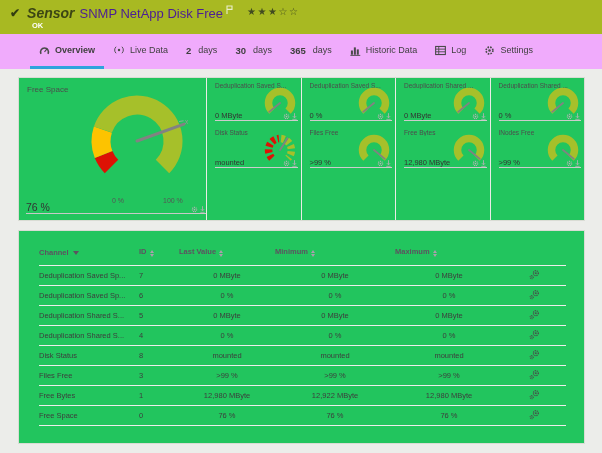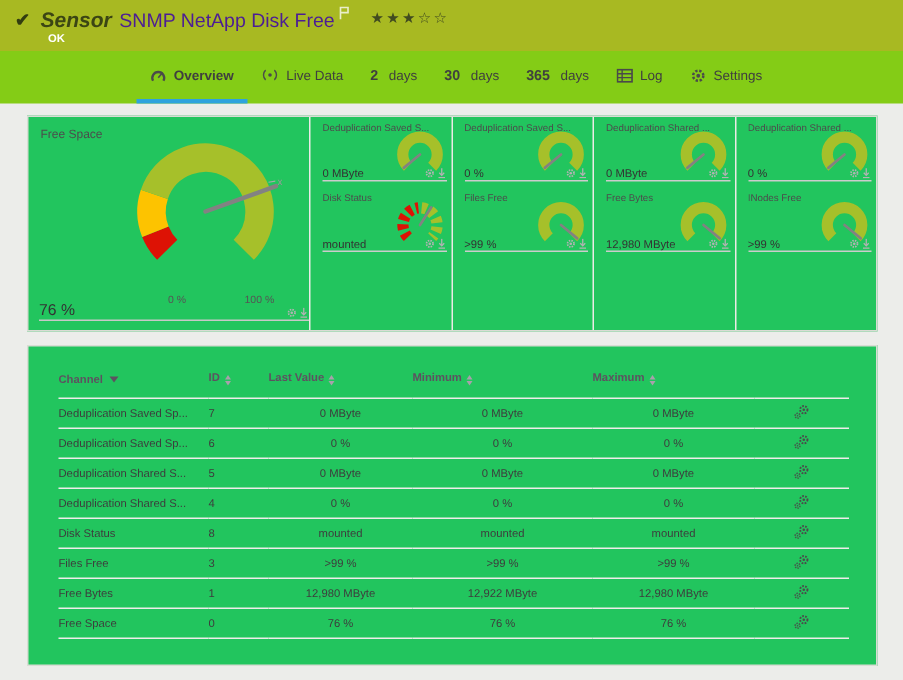--- a/index.html
+++ b/index.html
@@ -11,21 +11,21 @@
   
   .sensor-header{height:34px;background:#a8b922;position:relative;}
   .sh-row{display:flex;align-items:center;padding:5px 10px 0 10px;}
   .check-icon{color:#323d10;font-size:12px;font-weight:bold;margin-right:7px;}
   .kind-label{font-style:italic;font-weight:bold;color:#3b4514;font-size:14px;margin-right:5px;}
   .sensor-title{color:#4c1d95;font-size:13px;}
   .flag-icon{margin:-8px 0 0 3px;}
   .rating-stars{color:#414b20;font-size:10px;letter-spacing:1.5px;margin:-3px 0 0 14px;}
   .status-ok{position:absolute;left:32px;top:21px;color:#fff;font-size:7.5px;font-weight:bold;}
   
-  .tab-bar{height:35px;background:#84cc16;display:flex;justify-content:center;
+  .tab-bar{height:35px;background:#f0abfc;display:flex;justify-content:flex-start;
     align-items:stretch;padding:0 24px 0 30px;}
   .tab{display:flex;align-items:center;gap:5px;padding:0 9px;font-size:9px;color:#3f3f3f;
     border-bottom:3px solid transparent;white-space:nowrap;}
   .tab .num{font-weight:bold;font-size:9.5px;margin-right:2px;}
   .tab.active .tab-label{font-weight:bold;}
   .tab-icon{display:inline-flex;align-items:center;}
   
   .content{padding:8px 17px 0 18px;}
   .panel{background:#22c55e;border:1px solid #d9dcd4;box-sizing:border-box;}
   .gauge-panel{height:144px;display:flex;}
@@ -111,20 +111,31 @@
     <div class="tab">
       <span class="num">30</span>
       <span class="tab-label">days</span>
     </div>
     <div class="tab">
       <span class="num">365</span>
       <span class="tab-label">days</span>
     </div>
     <div class="tab">
       <span class="tab-icon">
+        <svg width="11" height="11" viewBox="0 0 12 12" fill="#4a4a4a">
+          <rect x="1" y="6" width="2.2" height="4.6"></rect>
+          <rect x="4.2" y="2.6" width="2.2" height="8"></rect>
+          <rect x="7.4" y="4.8" width="2.2" height="5.8"></rect>
+          <rect x="0.4" y="10.8" width="10.8" height="1"></rect>
+        </svg>
+      </span>
+      <span class="tab-label">Historic Data</span>
+    </div>
+    <div class="tab">
+      <span class="tab-icon">
         <svg width="11" height="11" viewBox="0 0 12 12">
           <rect x="0.7" y="1.6" width="10.6" height="8.8" fill="none" stroke="#4a4a4a" stroke-width="1.2"></rect>
           <line x1="0.7" y1="4.5" x2="11.3" y2="4.5" stroke="#4a4a4a"></line>
           <line x1="0.7" y1="7.4" x2="11.3" y2="7.4" stroke="#4a4a4a"></line>
           <line x1="4.1" y1="1.6" x2="4.1" y2="10.4" stroke="#4a4a4a"></line>
         </svg>
       </span>
       <span class="tab-label">Log</span>
     </div>
     <div class="tab">

